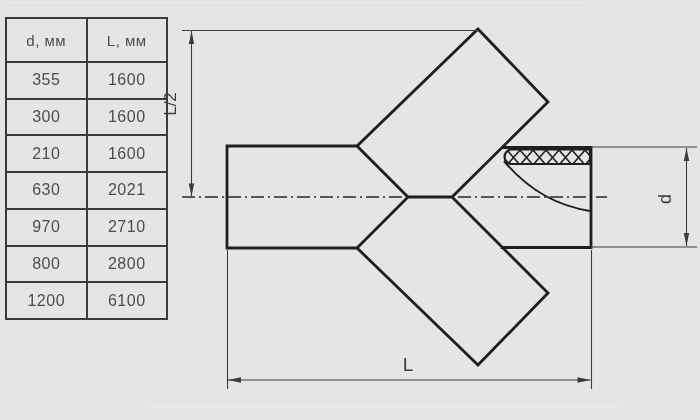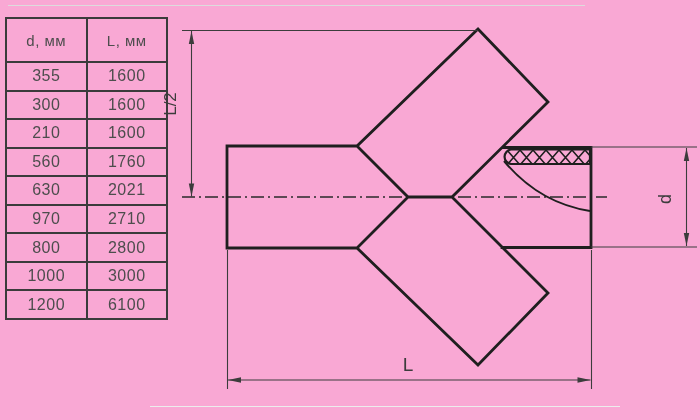--- a/index.html
+++ b/index.html
@@ -5,21 +5,21 @@
   html, body {
     margin: 0; padding: 0;
     width: 700px; height: 420px;
     background: #ffffff;
     font-family: "Liberation Sans", sans-serif;
     overflow: hidden;
   }
   .canvas {
     position: relative;
     width: 700px; height: 420px;
-    background: #f9a8d4;
+    background: #e5e5e5;
   }
   .faint-line {
     position: absolute;
     height: 1px;
     background: #dcdcdc;
   }
   .faint-line.top { left: 8px; top: 5px; width: 577px; }
   .faint-line.bottom { left: 150px; top: 406px; width: 470px; background: #ececec; }
 
   table.size-table {
@@ -77,38 +77,30 @@
         </tr>
       <tr>
           <td>300</td>
           <td>1600</td>
         </tr>
       <tr>
           <td>210</td>
           <td>1600</td>
         </tr>
       <tr>
-          <td>560</td>
-          <td>1760</td>
-        </tr>
-      <tr>
           <td>630</td>
           <td>2021</td>
         </tr>
       <tr>
           <td>970</td>
           <td>2710</td>
         </tr>
       <tr>
           <td>800</td>
           <td>2800</td>
-        </tr>
-      <tr>
-          <td>1000</td>
-          <td>3000</td>
         </tr>
       <tr>
           <td>1200</td>
           <td>6100</td>
         </tr>
     </tbody>
   </table>
 
   <svg class="diagram" viewBox="0 0 700 420" xmlns="http://www.w3.org/2000/svg">
     <defs>

